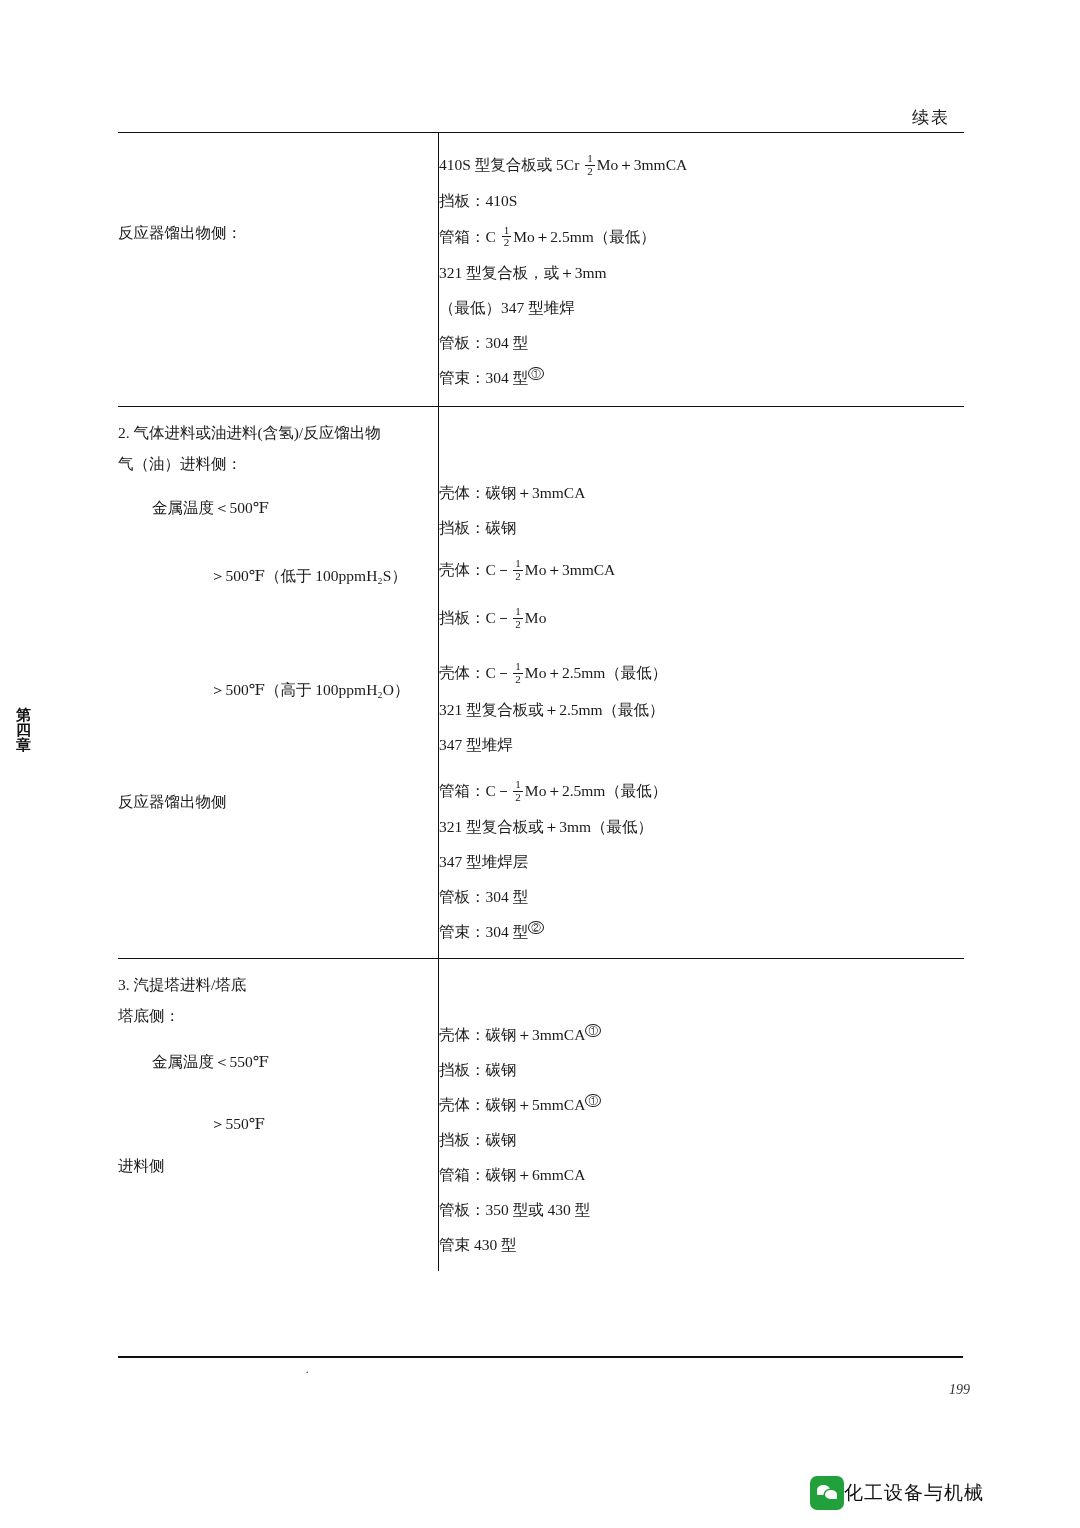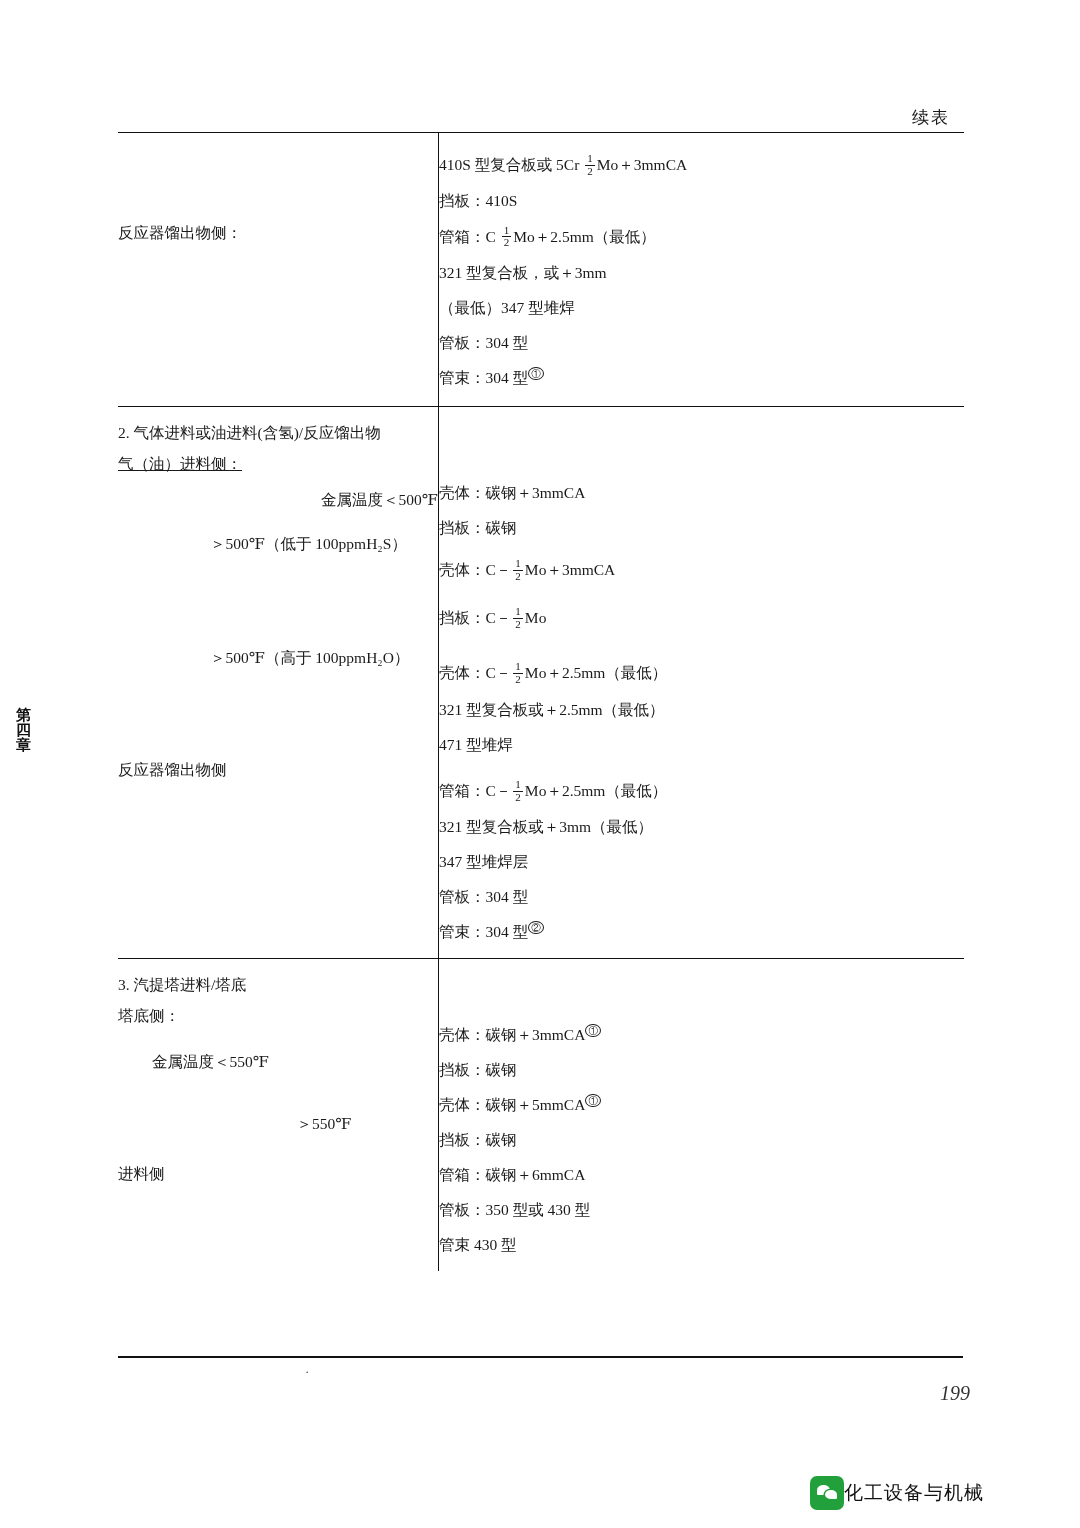--- a/index.html
+++ b/index.html
@@ -105,21 +105,21 @@
     position: absolute;
     left: 305px;
     top: 1356px;
     font-size: 13px;
     color: #444;
   }
   .page-num {
     position: absolute;
     right: 110px;
     top: 1374px;
-    font-size: 20px;
+    font-size: 14px;
     font-style: italic;
     color: #333;
   }
   .side-mark {
     position: absolute;
     left: 16px;
     top: 700px;
     width: 22px;
     font-size: 15px;
     line-height: 1.0;
@@ -205,22 +205,22 @@
           <p class="line">321 型复合板，或＋3mm</p>
           <p class="line">（最低）347 型堆焊</p>
           <p class="line">管板：304 型</p>
           <p class="line"><span>管束：304 型</span><span class="note-sup">①</span></p>
         </td>
       </tr>
 
       <tr class="rule-thin">
         <td class="col-left cellpad-l" style="padding-top:14px;">
           <p class="line tight">2. 气体进料或油进料(含氢)/反应馏出物</p>
-          <p class="line" style="margin-bottom:12px;text-decoration:underline;">气（油）进料侧：</p>
-          <p class="line ind1" style="margin-bottom:20px;text-align:right;">金属温度＜500℉</p>
+          <p class="line" style="margin-bottom:20px;">气（油）进料侧：</p>
+          <p class="line ind1" style="margin-bottom:44px;">金属温度＜500℉</p>
           <p class="line ind2" style="margin-bottom:90px;">＞500℉（低于 100ppmH₂S）</p>
           <p class="line ind2" style="margin-bottom:88px;">＞500℉（高于 100ppmH₂O）</p>
           <p class="line">反应器馏出物侧</p>
         </td>
         <td class="col-right vline cellpad-r" style="padding-top:74px; padding-bottom:14px;">
           <p class="line">壳体：碳钢＋3mmCA</p>
           <p class="line" style="margin-bottom:18px;">挡板：碳钢</p>
           <p class="line" style="margin-bottom:22px;">
             <span>壳体：C－</span><span class="frac">
                   <span class="num">1</span>
@@ -233,40 +233,40 @@
                   <span class="den">2</span>
                 </span><span>Mo</span>
           </p>
           <p class="line">
             <span>壳体：C－</span><span class="frac">
                   <span class="num">1</span>
                   <span class="den">2</span>
                 </span><span>Mo＋2.5mm（最低）</span>
           </p>
           <p class="line">321 型复合板或＋2.5mm（最低）</p>
-          <p class="line" style="margin-bottom:22px;">471 型堆焊</p>
+          <p class="line" style="margin-bottom:22px;">347 型堆焊</p>
           <p class="line">
             <span>管箱：C－</span><span class="frac">
                   <span class="num">1</span>
                   <span class="den">2</span>
                 </span><span>Mo＋2.5mm（最低）</span>
           </p>
           <p class="line">321 型复合板或＋3mm（最低）</p>
           <p class="line">347 型堆焊层</p>
           <p class="line">管板：304 型</p>
           <p class="line"><span>管束：304 型</span><span class="note-sup">②</span></p>
         </td>
       </tr>
 
       <tr class="rule-thin">
         <td class="col-left cellpad-l" style="padding-top:14px;">
           <p class="line tight">3. 汽提塔进料/塔底</p>
           <p class="line" style="margin-bottom:22px;">塔底侧：</p>
           <p class="line ind1" style="margin-bottom:38px;">金属温度＜550℉</p>
-          <p class="line ind2" style="margin-bottom:26px;text-align:center;">＞550℉</p>
+          <p class="line ind2" style="margin-bottom:18px;">＞550℉</p>
           <p class="line">进料侧</p>
         </td>
         <td class="col-right vline cellpad-r" style="padding-top:64px; padding-bottom:14px;">
           <p class="line"><span>壳体：碳钢＋3mmCA</span><span class="note-sup">①</span></p>
           <p class="line">挡板：碳钢</p>
           <p class="line"><span>壳体：碳钢＋5mmCA</span><span class="note-sup">①</span></p>
           <p class="line">挡板：碳钢</p>
           <p class="line">管箱：碳钢＋6mmCA</p>
           <p class="line">管板：350 型或 430 型</p>
           <p class="line">管束  430 型</p>

